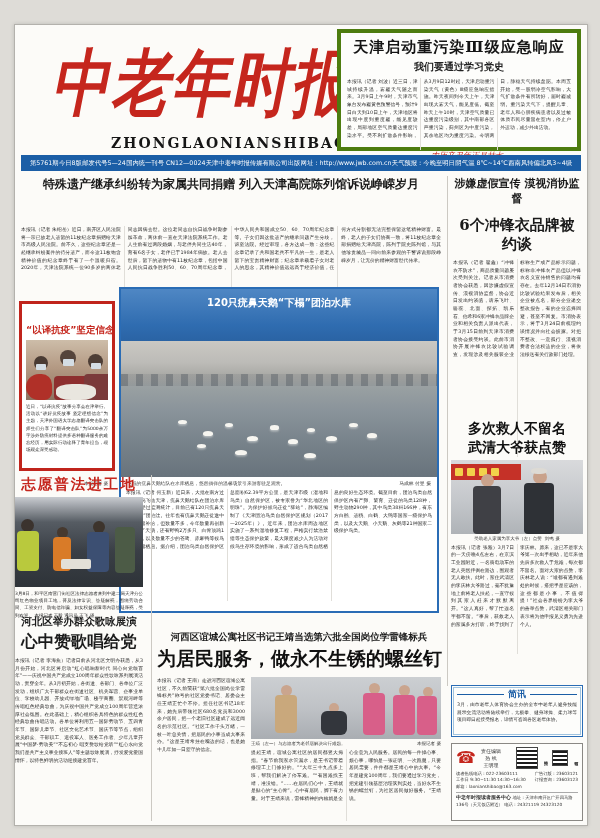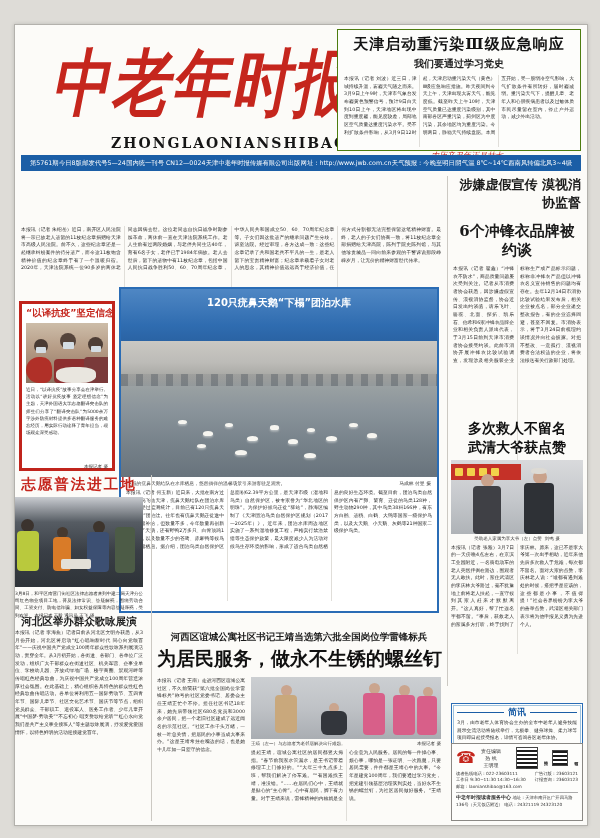--- a/index.html
+++ b/index.html
@@ -14,28 +14,28 @@
   .cols3{column-count:3;column-gap:6px;column-rule:1px solid #e0ded9;}
   .cols4{column-count:4;column-gap:7px;column-rule:1px solid #e0ded9;}
   .vrule{border-left:1px solid #ccc9c3;width:0;}
   
   .mast-title{font-size:58px;font-weight:bold;color:#c5261d;letter-spacing:2px;
               font-style:italic;white-space:nowrap;transform:scaleY(1.25);transform-origin:left top;}
   .latin{font-size:14px;font-weight:bold;letter-spacing:2px;color:#161616;}
   .date{font-size:13px;font-weight:bold;color:#c5261d;white-space:nowrap;}
   .lunar{font-size:8px;color:#c5261d;font-style:italic;margin-top:2px;}
   
-  .toprightbox{border:1px solid #4d7c0f;background:#fdfdfb;padding:5px 6px;box-sizing:border-box;}
+  .toprightbox{border:4px solid #4d7c0f;background:#fdfdfb;padding:5px 6px;box-sizing:border-box;}
   .h-pollution{font-size:15px;font-weight:900;text-align:center;letter-spacing:1px;color:#141414;}
   .sub-pollution{font-size:10px;font-weight:bold;text-align:center;margin-top:3px;color:#222;}
   .infobar{background:#1b5ea6;color:#fff;font-size:6.3px;display:flex;align-items:center;
            justify-content:space-between;padding:0 9px;box-sizing:border-box;white-space:nowrap;}
   .kicker{font-weight:bold;text-align:center;color:#1a1a1a;}
   .headline-xl{font-size:28px;font-weight:900;text-align:center;color:#101010;letter-spacing:0px;white-space:nowrap;}
-  .redbox{border:3px solid #c0241c;background:#fff;padding:3px 4px;box-sizing:border-box;}
+  .redbox{border:3px solid #c0241c;background:#fff;padding:20px 4px;box-sizing:border-box;}
   .redbox-title{font-size:9.5px;font-weight:bold;color:#c5261d;text-align:center;white-space:nowrap;}
   .bluebox{border:2px solid #2a6cb5;background:#fff;box-sizing:border-box;overflow:hidden;}
   .banner{background:linear-gradient(180deg,#4f87c4,#2f6cb0 70%,#2a63a4);text-align:center;color:#fff;}
   .banner .k{font-size:10px;font-weight:bold;padding-top:7px;}
   .banner .h{font-size:20px;font-weight:900;letter-spacing:3px;margin-top:2px;}
   .caprow{display:flex;gap:4px;font-size:4.8px;color:#444;padding:3px 6px 1px;}
   .cap-credit{white-space:nowrap;color:#333;}
   .red-head{font-size:14.5px;font-weight:900;color:#c5261d;text-align:center;letter-spacing:2px;}
   .mid-head{font-size:19px;font-weight:900;text-align:center;color:#101010;white-space:nowrap;}
   .r-head{font-size:14px;font-weight:900;text-align:center;color:#101010;line-height:1.35;}
@@ -88,26 +88,27 @@
     <span>邮发代号5—24</span>
     <span>国内统一刊号 CN12—0024</span>
     <span>天津中老年时报传媒有限公司出版</span>
     <span>网址：http://www.jwb.com.cn</span>
     <span>天气预报：今晚至明日</span>
     <span>阴</span>
     <span>气温 8℃~14℃</span>
     <span>西南风转偏北风3~4级</span>
   </div>
 
+  <div class="abs kicker serif" style="left:6px;top:151px;width:420px;font-size:12px;">特殊遗产继承纠纷转为家属共同捐赠 列入天津高院陈列馆诉说峥嵘岁月</div>
   <div class="abs jbody cols4" style="left:6px;top:201px;width:420px;height:72px;">本报讯（记者 朱绍岳）近日，南开区人民法院将一宗已故老人遗留的11枚纪念章捐赠给天津市高级人民法院。前不久，这些纪念章还是一起继承纠纷案件的待分遗产，而今这11枚饱含精神价值的纪念章终于有了一个温暖归宿。2020年，天津法院系统一位90多岁的离休老同志因病去世。这位老同志自抗日战争时期参加革命，离休前一直在天津法院系统工作。老人生前有过两段婚姻，与老伴共同生活40年，育有6名子女，老伴已于1984年病故。老人去世后，留下的遗物中有11枚纪念章，包括中国人民抗日战争胜利50、60、70周年纪念章，中华人民共和国成立50、60、70周年纪念章等。子女们因这批遗产的继承问题产生分歧，诉至法院。经过审理，各方达成一致：这些纪念章记录了共和国老兵不平凡的一生，是老人留下的宝贵精神财富；纪念章承载着子女对老人的思念，其精神价值远远高于经济价值，任何方式分割都无法完整保留这笔精神财富。最终，老人的子女们协商一致，将11枚纪念章全部捐赠给天津高院，陈列于院史陈列馆，与其他珍贵藏品一同向前来参观的干警诉说那段峥嵘岁月，让无价的精神财富世代传承。</div>
 
   <div class="abs vrule" style="left:432px;top:151px;height:510px;"></div>
 
   <div class="abs" style="left:438px;top:151px;width:128px;">
-    <div class="kicker" style="font-size:13px;text-align:right;">涉嫌虚假宣传 漠视消协监督</div>
+    <div class="kicker" style="font-size:11px;">涉嫌虚假宣传 漠视消协监督</div>
     <div class="kicker serif" style="font-size:15px;margin-top:10px;font-weight:900;">6个冲锋衣品牌被约谈</div>
     <div class="jbody cols2" style="height:198px;margin-top:5px;">本报讯（记者 翟鑫）“冲锋衣不防水”，商品质量问题屡次受到关注。记者从市消费者协会获悉，因涉嫌虚假宣传、漠视消协监督，协会近日发出约谈函，请乐飞叶、骆驼、北面、探拓、凯乐石、伯希和6家冲锋衣品牌企业和相关负责人派出代表，于3月15日前到天津市消费者协会接受约谈。此前市消协开展冲锋衣比较试验调查，发现涉及相关服装企业标称生产或产品标示问题，标称非冲锋衣产品但以冲锋衣名义宣传销售的问题均有存在。去年12月14日市消协比较试验结果发布后，相关企业被点名，部分企业递交整改报告，有的企业选择回避，甚至不回复。市消协表示，将于3月24日前梳理约谈情况并向社会披露。对拒不整改、一意孤行、漠视消费者合法权益的企业，将依法移送有关行政部门处理。</div>
   </div>
 
   <div class="abs redbox" style="left:4px;top:276px;width:96px;height:170px;">
     <div class="redbox-title">“以译抗疫”坚定信念</div>
     <div class="photo ph-red" style="height:60px;margin:3px 0;">
       <span class="head" style="left:8px;top:16px;width:14px;height:14px;background:#4a3b33;"></span>
       <span class="mask" style="left:10px;top:24px;width:10px;height:6px;"></span>
       <span class="head" style="left:34px;top:10px;width:16px;height:16px;background:#55443b;"></span>
@@ -165,20 +166,21 @@
       <span class="blob" style="left:46px;top:62px;width:30px;height:10px;background:#e3e0d8;border-radius:2px;"></span>
     </div>
     <div class="jbody" style="font-size:4.5px;margin-top:3px;">
       <span>3月8日，和平区南营门街社区法律志愿者来到中建二局天津分公司红色物业项目工地，普及法律常识、答疑解惑，围绕劳动合同、工资支付、防电信诈骗、妇女权益保障等内容答疑释惑，受到欢迎。</span>
       <span>本报记者 王毅 通讯员 王飞 摄</span>
     </div>
   </div>
 
   <div class="abs" style="left:0;top:590px;width:128px;">
     <div class="kicker" style="font-size:10.5px;">河北区举办群众歌咏展演</div>
+    <div class="kicker serif" style="font-size:16.5px;font-weight:900;margin:2px 0 4px;">心中赞歌唱给党</div>
     <div class="jbody" style="height:160px;">本报讯（记者 李海燕）记者日前从河北区文明办获悉，从3月份开始，河北区将启动“红心唱响新时代 同心向党颂百年”——庆祝中国共产党成立100周年群众性歌咏系列展演活动，贯穿全年。从3月初开始，各街道、各部门、各单位广泛发动，组织广大干部群众在街道社区、机关军营、企事业单位、学校幼儿园、开放式绿地广场、楼宇商圈、景观河畔等传唱红色经典歌曲，为庆祝中国共产党成立100周年营造浓厚社会氛围。在此基础上，精心组织各具特色的群众性红色经典歌曲传唱活动。各单位将利用五一国际劳动节、五四青年节、国际儿童节、社区文化艺术节、国庆节等节点，组织党员群众、干部职工、退役军人、医务工作者、少年儿童开展“中国梦·劳动美”“不忘初心 唱支赞歌给党听”“红心永向党 我们是共产主义事业接班人”等主题歌咏展演，抒发爱党爱国情怀，以特色鲜明的活动迎接建党百年。</div>
   </div>
 
   <div class="abs" style="left:436px;top:394px;width:132px;">
     <div class="r-head serif">
       <div>多次救人不留名</div>
       <div>武清大爷获点赞</div>
     </div>
     <div class="photo ph-rescue" style="height:74px;margin-top:3px;">
       <span class="blob" style="left:0;top:4px;width:70px;height:16px;background:#c53128;border-radius:0;"></span>
@@ -219,21 +221,21 @@
         </div>
         <div style="display:flex;gap:3px;font-size:4.5px;color:#444;margin:2px 0 3px;">
           <span style="flex:1;">王靖（左一）与志愿者为老邻居解决出行难题。</span>
           <span class="cap-credit">本报记者 摄</span>
         </div>
         <div class="jbody cols2" style="height:72px;">提起王靖，谊城公寓社区的居民都竖大拇指。“春节前我家水管漏水，是王书记带着修理工上门修好的。”“大年三十九点多上班，帮我们解决了停车难。”“有困难找王靖，准没错。”……在居民们心中，王靖就是贴心的“主心骨”。心中有居民，脚下有力量。对于王靖来说，雷锋精神的内核就是全心全意为人民服务。居民的每一件操心事、烦心事，哪怕是一张证明、一次跑腿，只要居民需要，件件都是王靖心中的大事。“今年是建党100周年，我们要通过学习党史，把党建引领基层治理落到实处，当好永不生锈的螺丝钉，为社区居民做好服务。”王靖说。</div>
       </div>
     </div>
   </div>
 
-  <div class="abs briefbox" style="left:436px;top:660px;width:132px;height:52px;margin-top:18px;">
+  <div class="abs briefbox" style="left:436px;top:660px;width:132px;height:52px;">
     <div class="brief-title">
       <span>简讯</span>
     </div>
     <div class="jbody" style="font-size:4.7px;height:34px;">3月，由市老年人体育协会主办的全市中老年人健身技能展示交流活动将陆续举行，太极拳、健身球操、柔力球等项目即日起接受报名，详情可咨询各区老年体协。</div>
   </div>
 
   <div class="abs servicebox" style="left:436px;top:718px;width:132px;height:78px;">
     <div style="display:flex;align-items:center;gap:5px;">
       <span style="font-size:16px;color:#c5261d;line-height:1;">☎</span>
       <span style="text-align:center;line-height:1.4;font-size:5px;">

